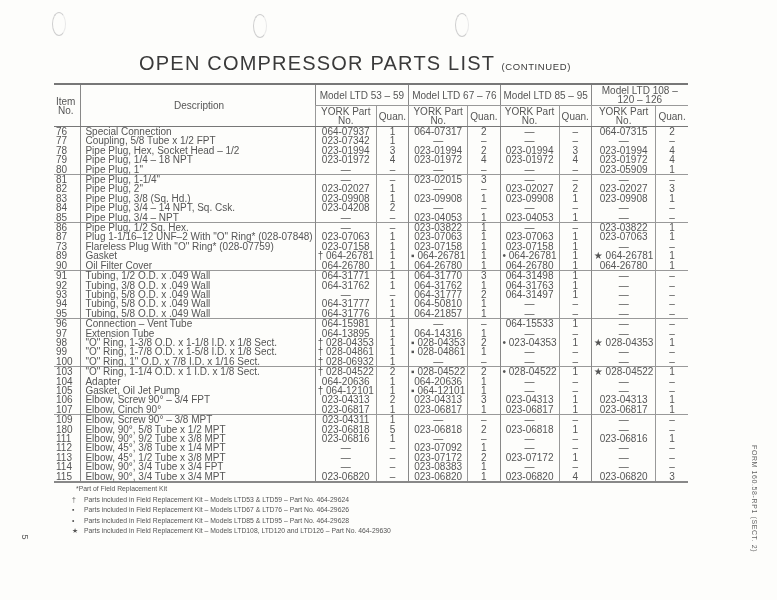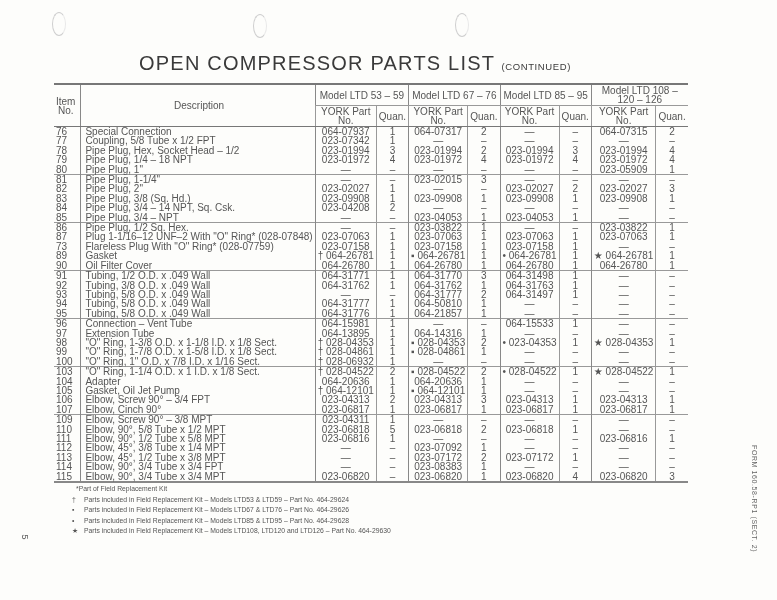--- a/index.html
+++ b/index.html
@@ -444,34 +444,34 @@
         <td class="c-pn">023-04311</td>
         <td class="c-q">1</td>
         <td class="c-pn">—</td>
         <td class="c-q">–</td>
         <td class="c-pn">—</td>
         <td class="c-q">–</td>
         <td class="c-pn">—</td>
         <td class="c-q">–</td>
       </tr>
       <tr>
-        <td class="c-item">110</td>
+        <td class="c-item">180</td>
         <td class="c-desc">Elbow, 90°, 5/8 Tube x 1/2 MPT</td>
         <td class="c-pn">023-06818</td>
         <td class="c-q">5</td>
         <td class="c-pn">023-06818</td>
         <td class="c-q">2</td>
         <td class="c-pn">023-06818</td>
         <td class="c-q">1</td>
         <td class="c-pn">—</td>
         <td class="c-q">–</td>
       </tr>
       <tr>
         <td class="c-item">111</td>
-        <td class="c-desc">Elbow, 90°, 1/2 Tube x 5/8 MPT</td>
+        <td class="c-desc">Elbow, 90°, 9/2 Tube x 3/8 MPT</td>
         <td class="c-pn">023-06816</td>
         <td class="c-q">1</td>
         <td class="c-pn">—</td>
         <td class="c-q">–</td>
         <td class="c-pn">—</td>
         <td class="c-q">–</td>
         <td class="c-pn">023-06816</td>
         <td class="c-q">1</td>
       </tr>
       <tr>

